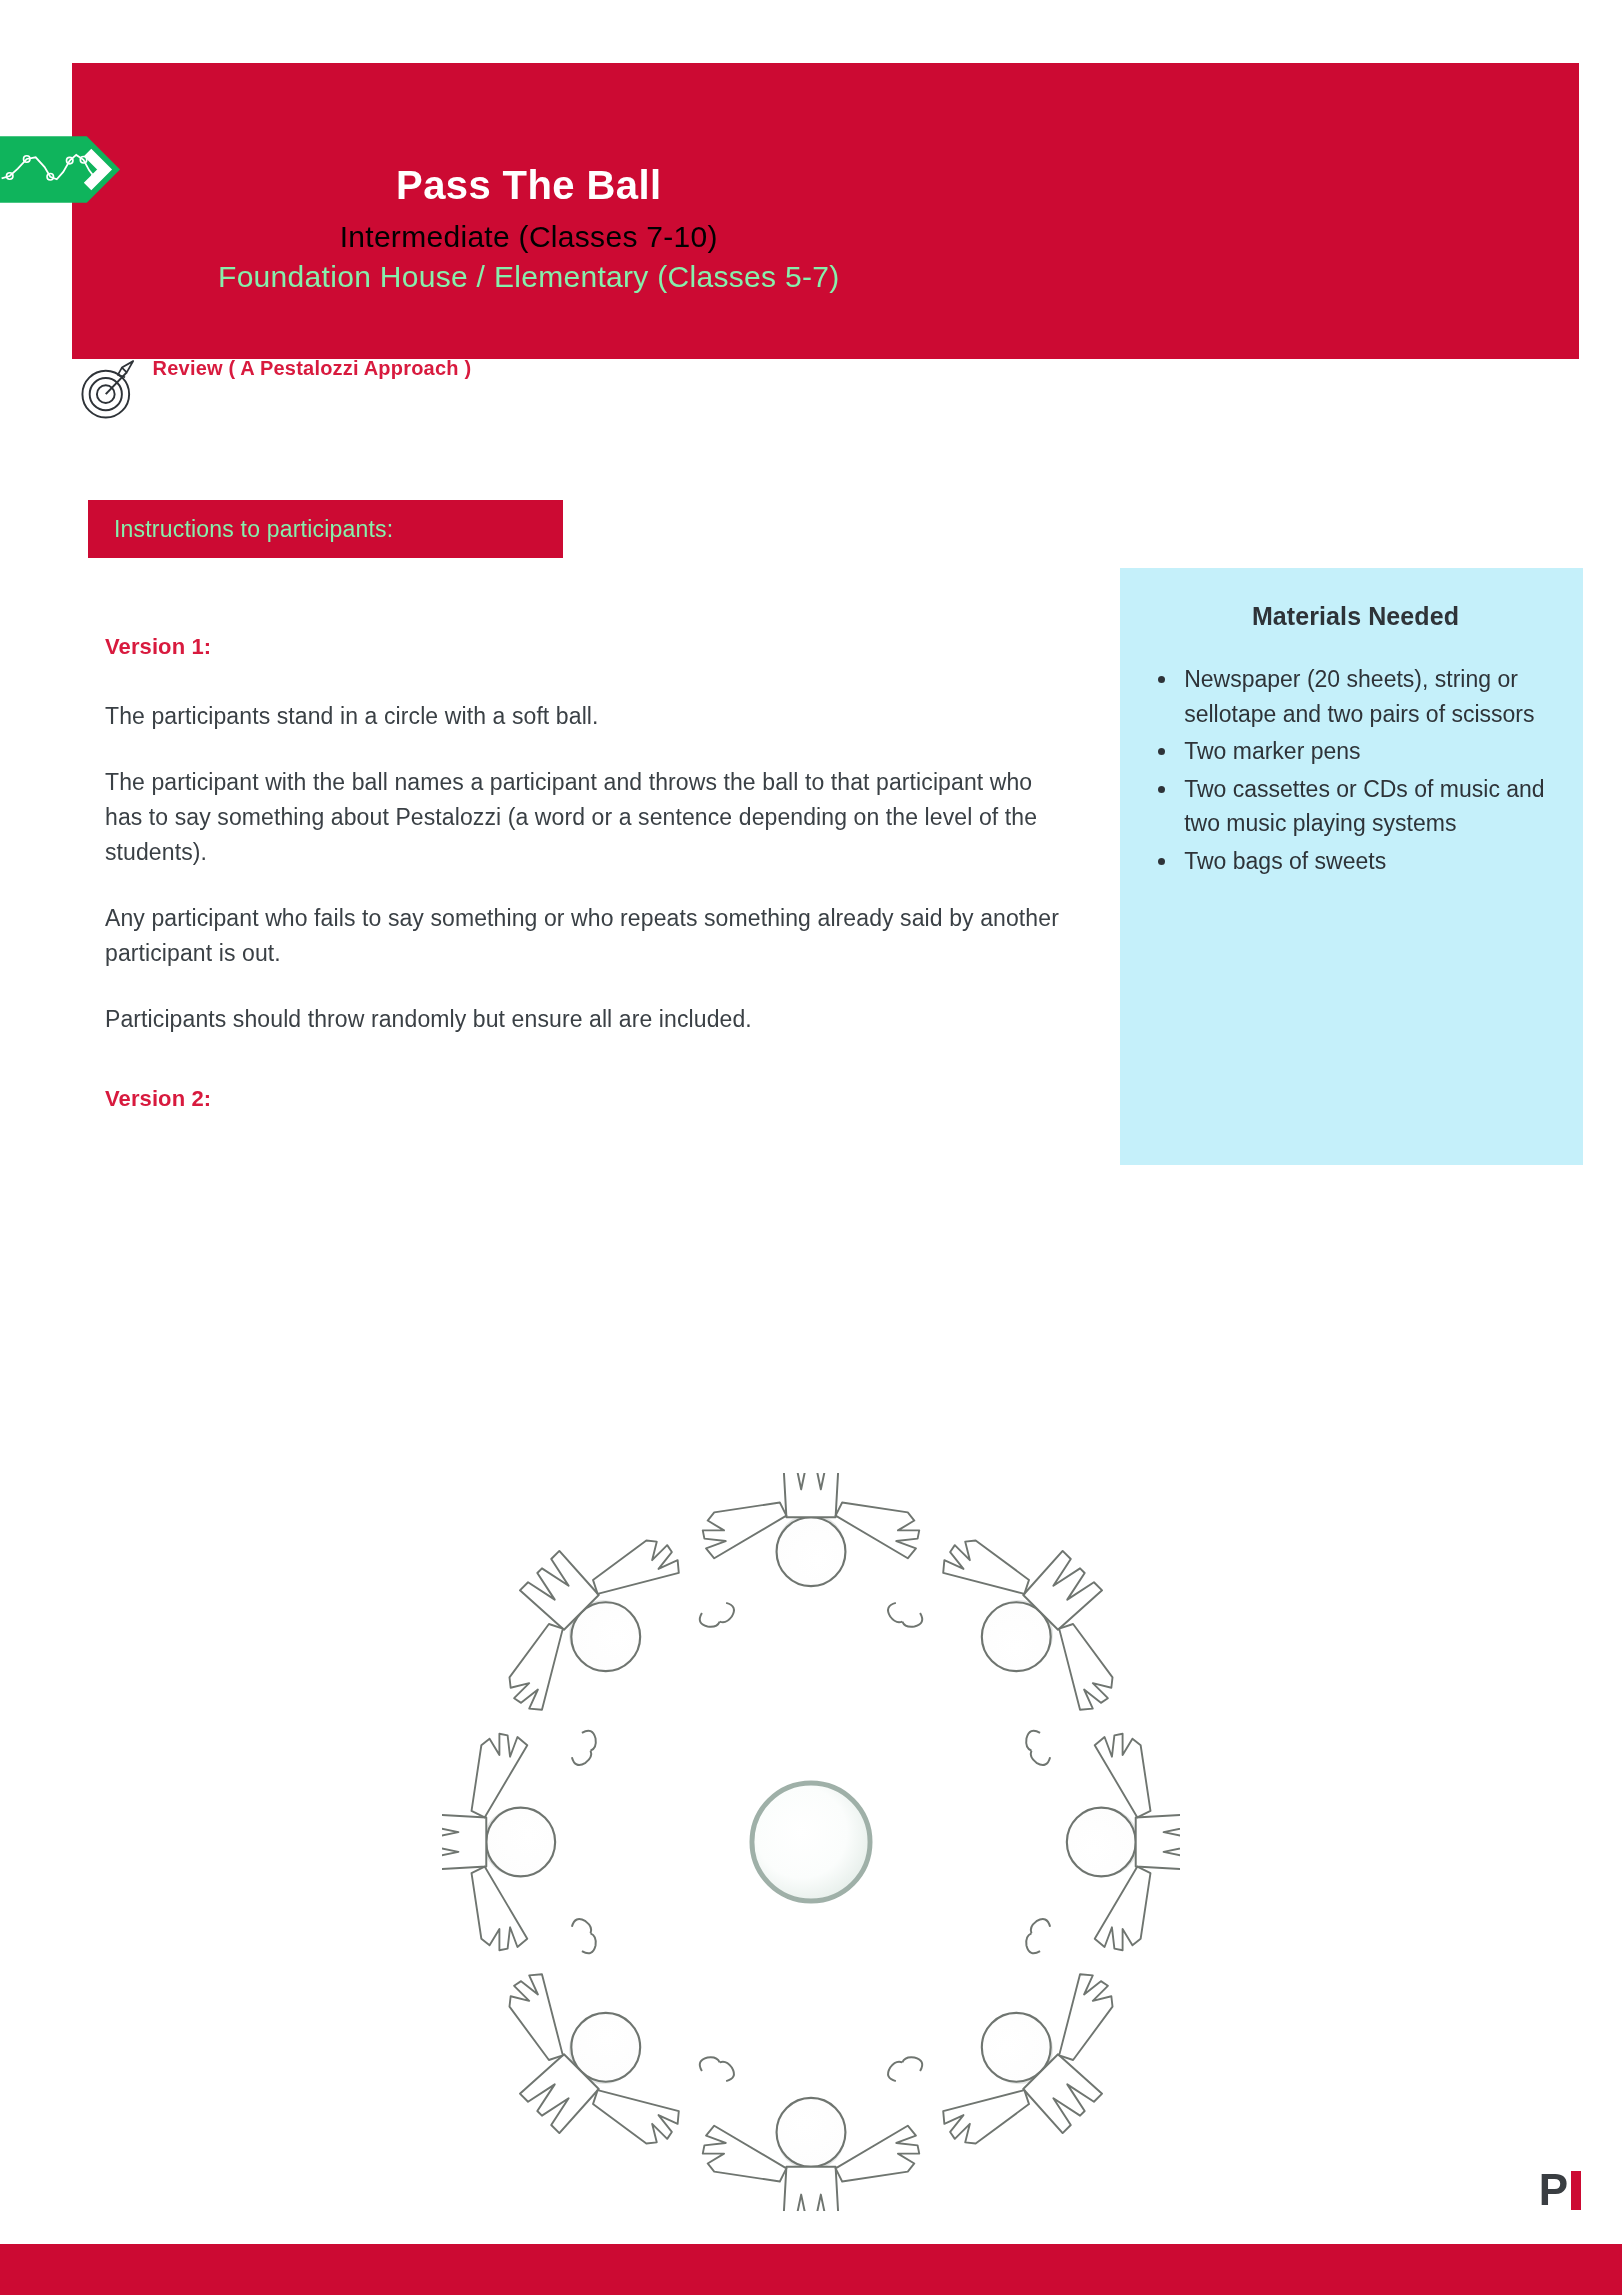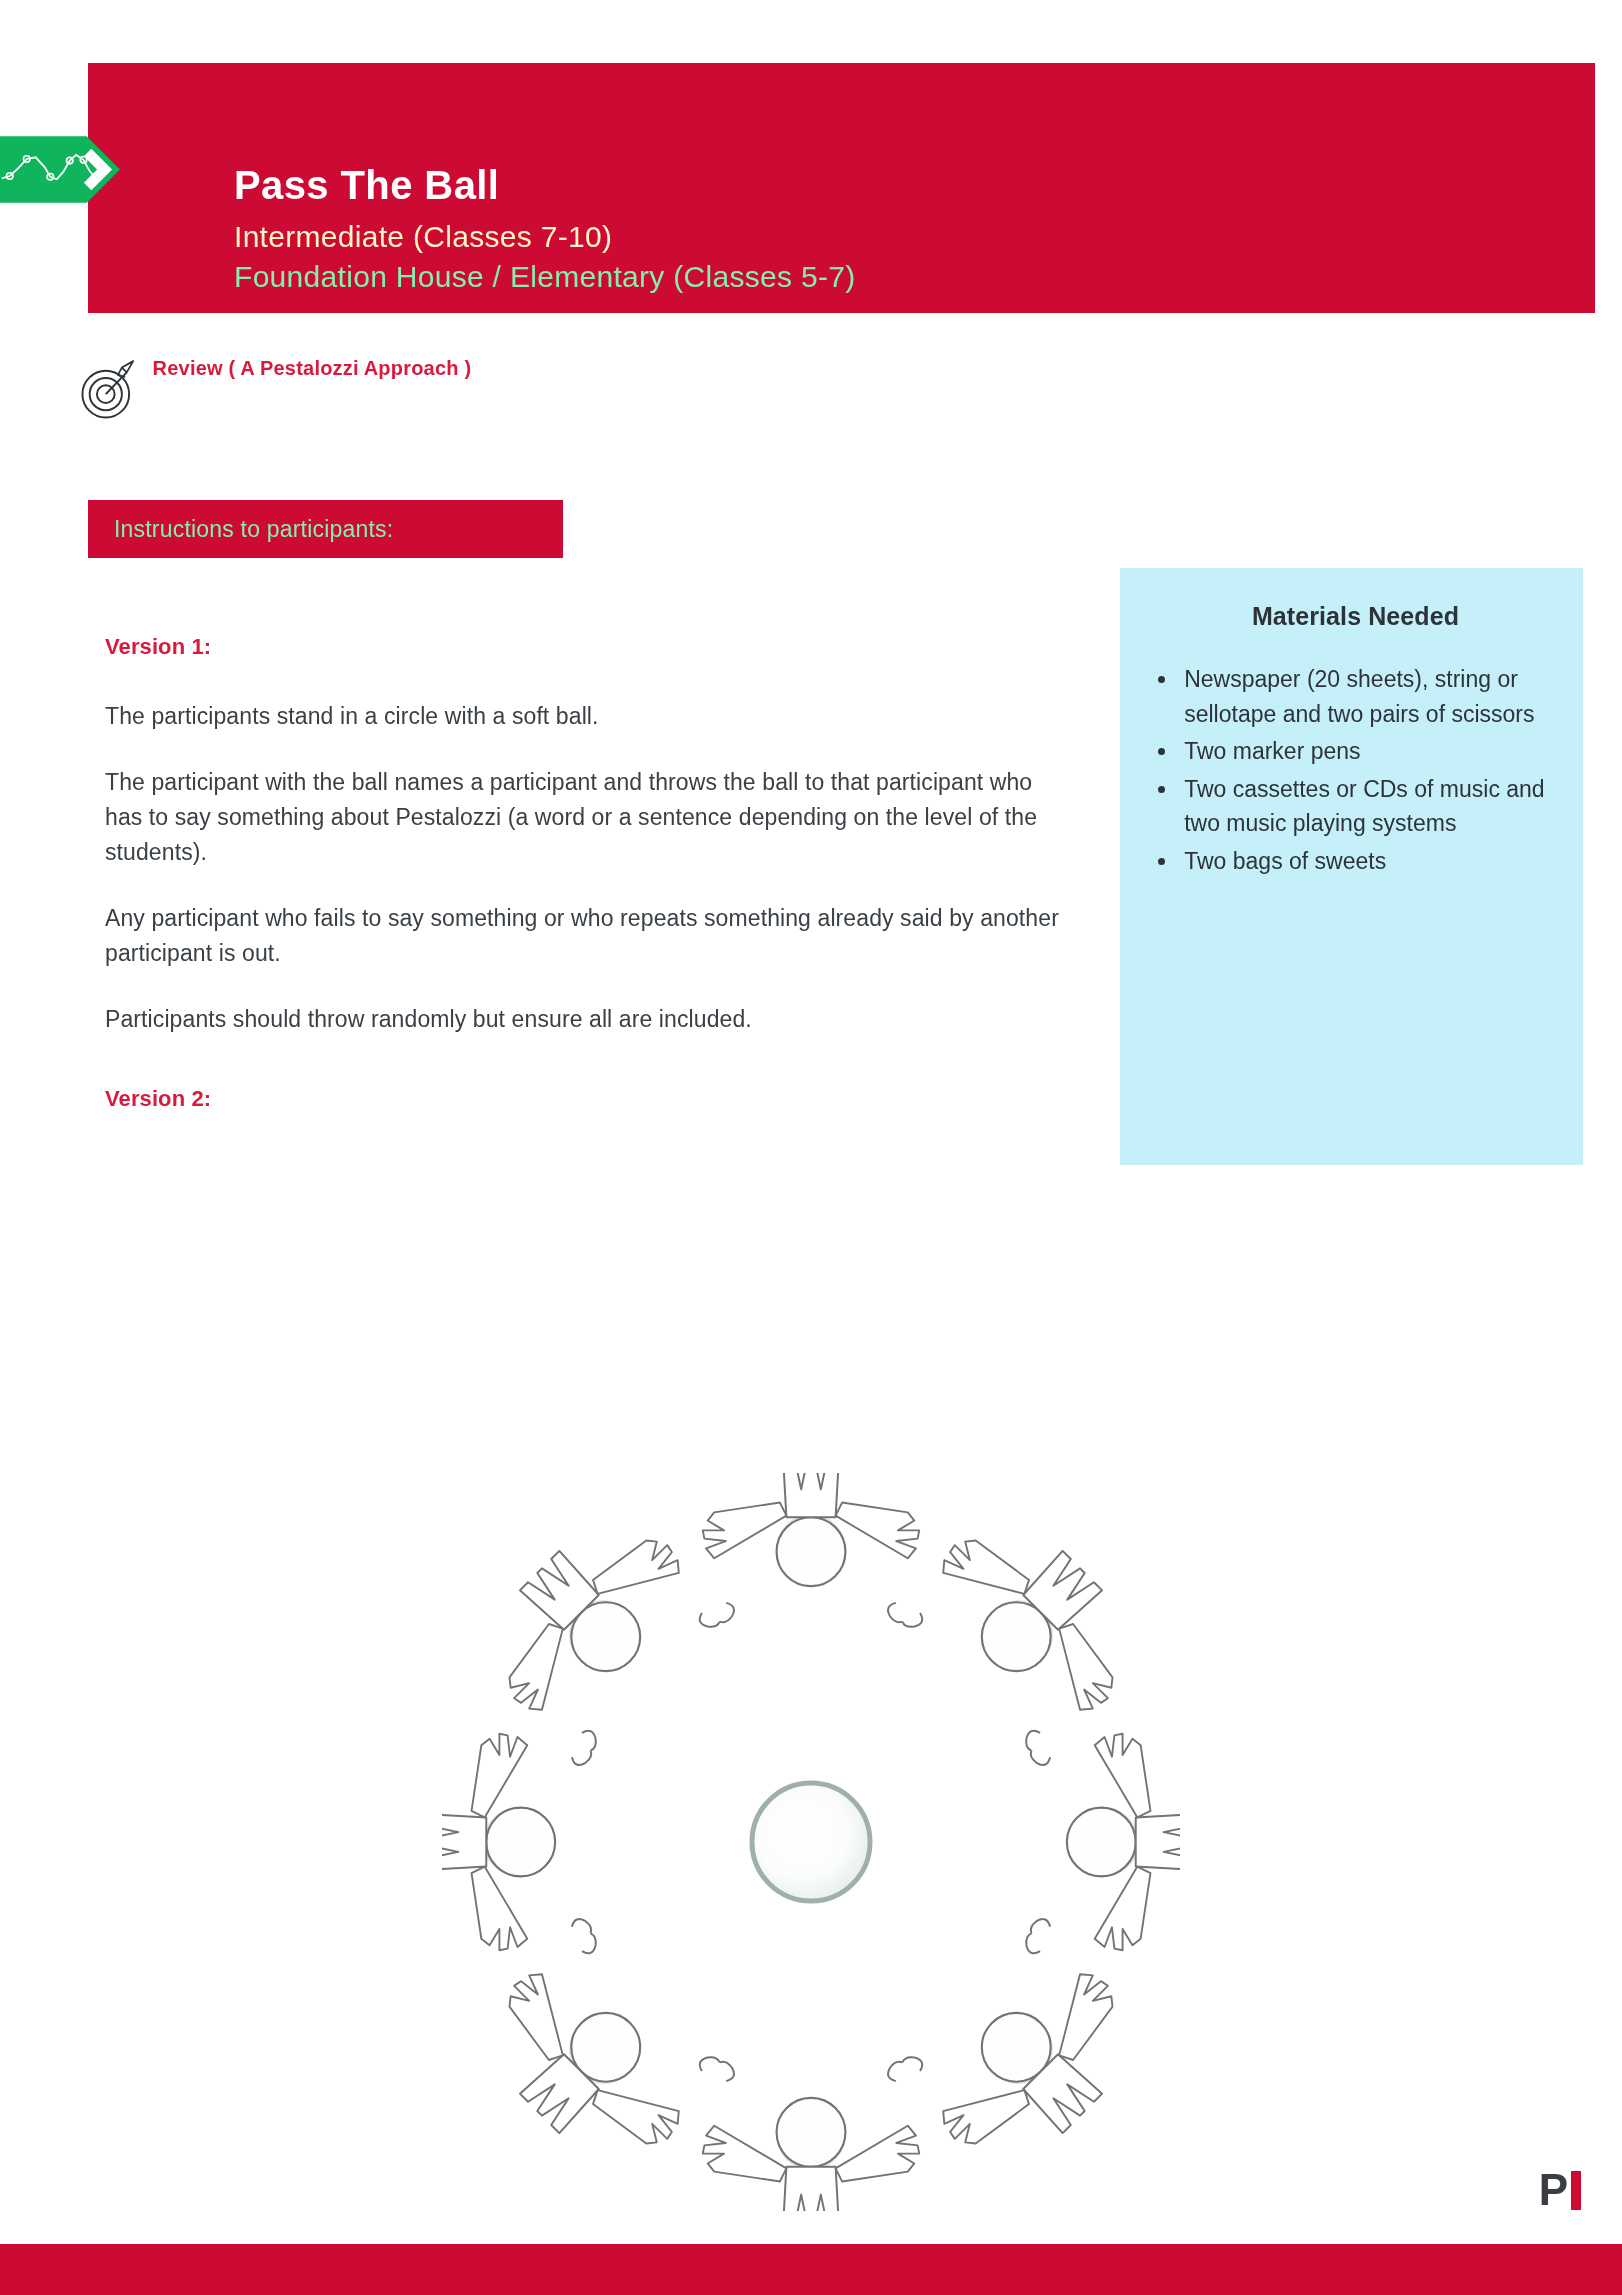--- a/index.html
+++ b/index.html
@@ -16,44 +16,45 @@
     position: relative;
     width: 1623px;
     height: 2295px;
     background: #ffffff;
     overflow: hidden;
   }
 
   
   .header-bar {
     position: absolute;
-    left: 88px;
+    left: 72px;
     top: 63px;
     width: 1507px;
-    height: 250px;
+    height: 296px;
     background: #CC0A33;
+    text-align: center;
   }
 
   .header-text {
     position: absolute;
     left: 146px;
     top: 101px;
   }
 
   .header-title {
     font-size: 40px;
     font-weight: bold;
     color: #ffffff;
     letter-spacing: 0.4px;
     line-height: 1.08;
   }
 
   .header-sub {
     font-size: 30px;
-    color: #fef9c3;
+    color: #000000;
     font-weight: 300;
     line-height: 1.30;
     letter-spacing: 0.3px;
     margin-top: 9.7px;
   }
   .header-sub2 {
     font-size: 30px;
     color: #86efac;
     font-weight: 300;
     line-height: 1.30;

